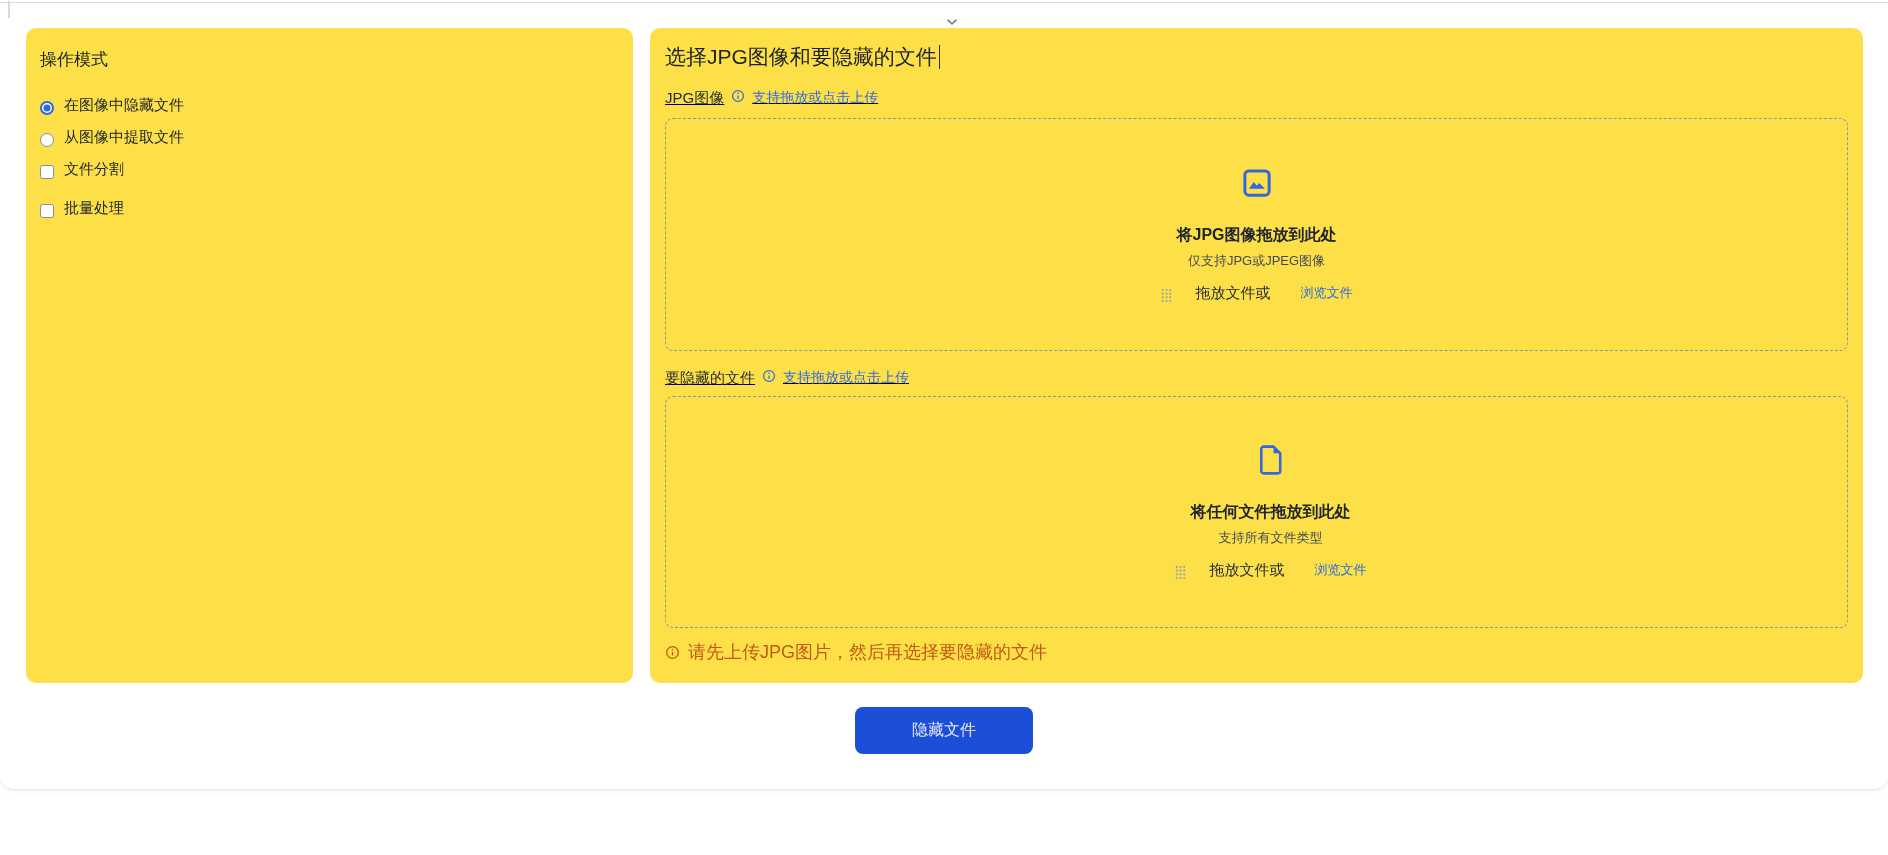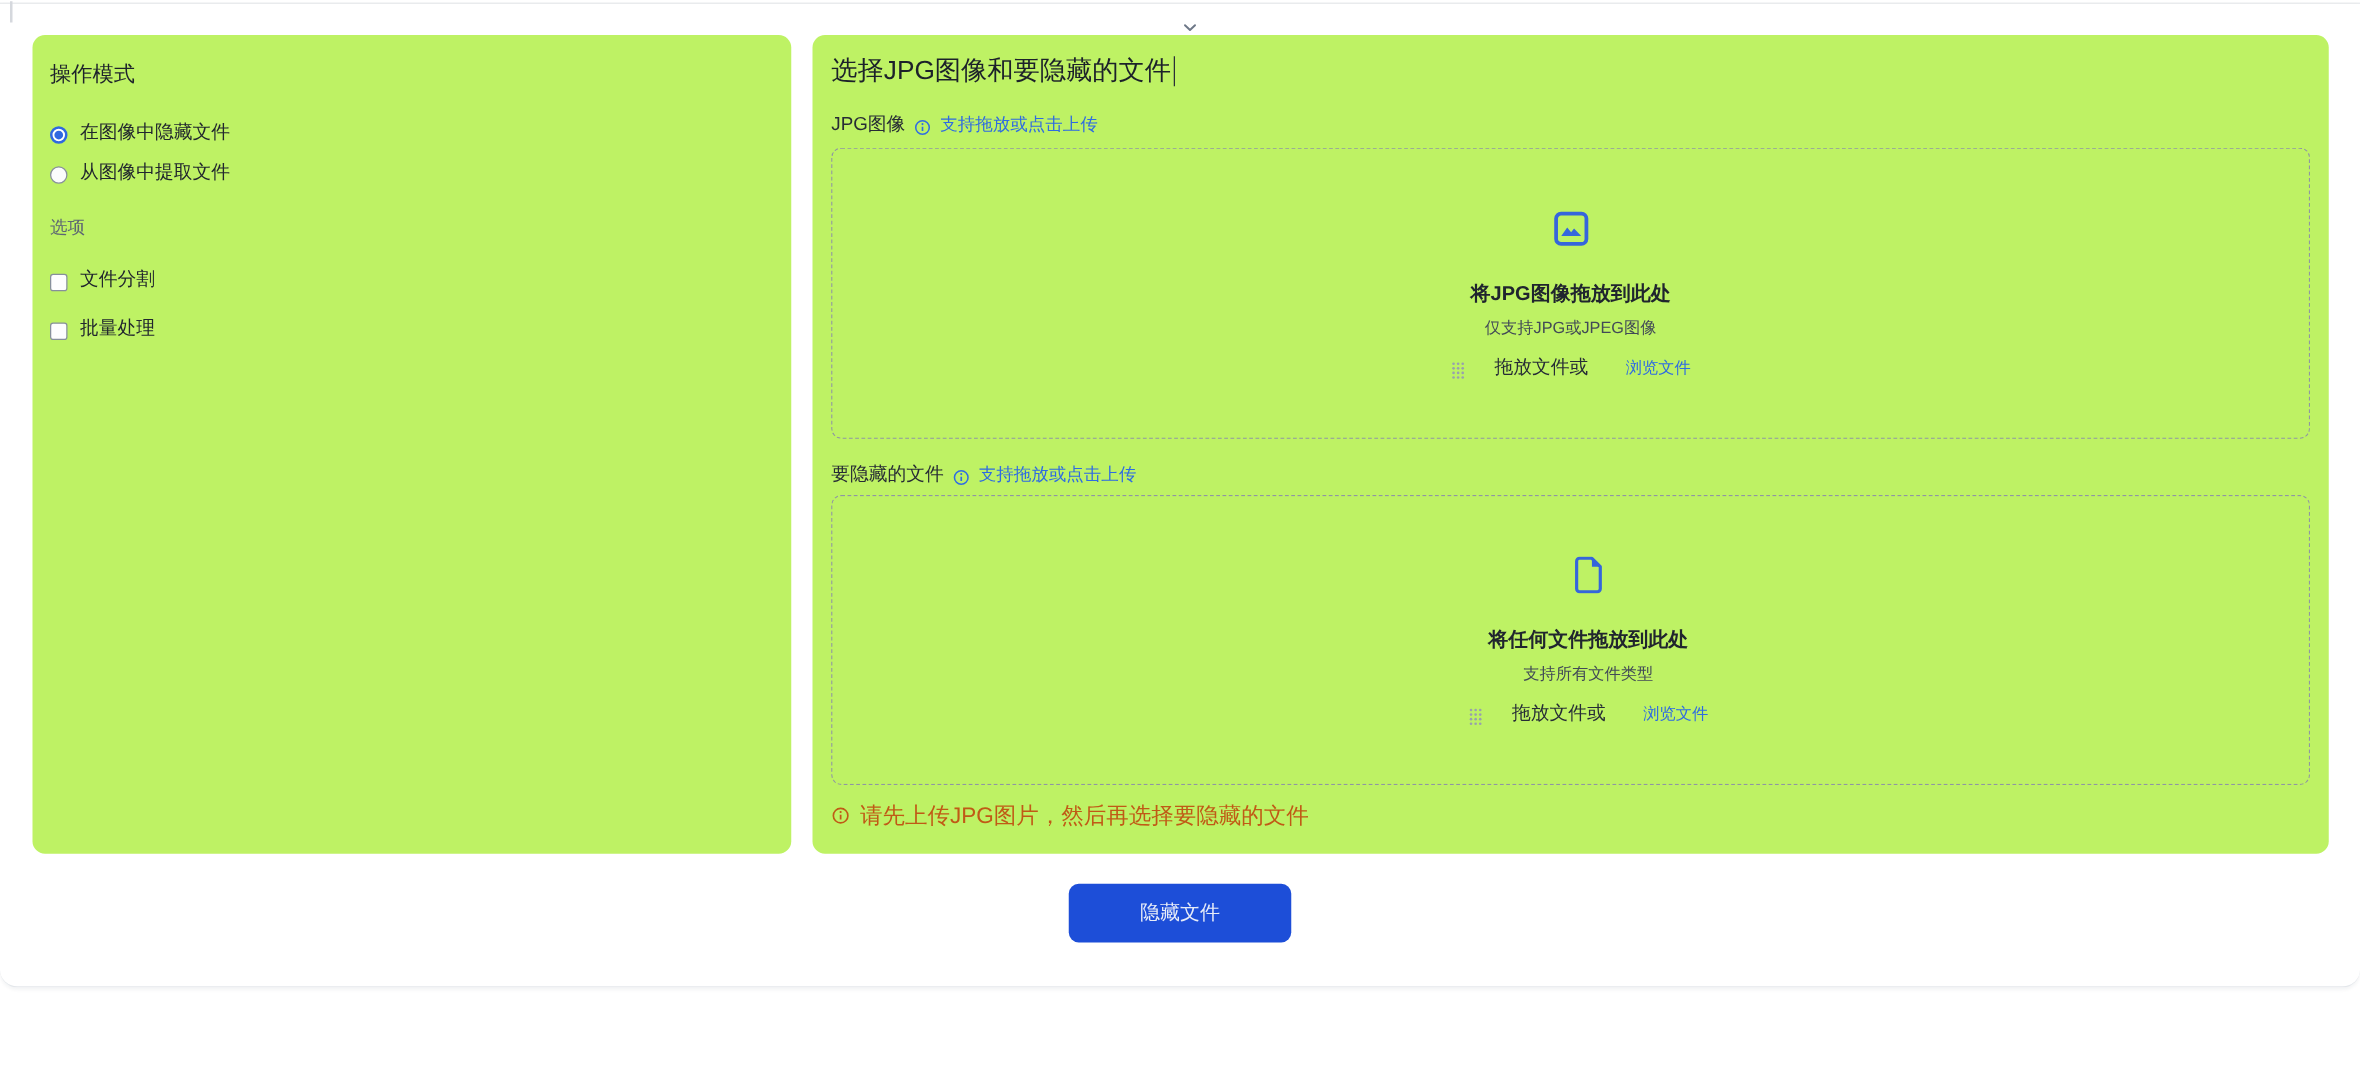--- a/index.html
+++ b/index.html
@@ -10,21 +10,21 @@
           background:#ffffff; border-top:1px solid #d8dbdf; border-bottom:1px solid #e4e7eb;
           border-radius:0 0 14px 14px; box-shadow:0 2px 3px rgba(20,30,50,.05); }
 
   .top-stub { position:absolute; left:8px; top:-2px; width:2px; height:17px; background:#d5d8dd; }
 
   .collapse-toggle { position:absolute; top:10px; left:938px; width:28px; height:20px;
           border:none; background:none; color:#6e7888; cursor:pointer;
           display:flex; align-items:center; justify-content:center; }
 
   .panels { display:flex; gap:17px; padding:25px 25px 0 26px; }
-  .panel { background:#bef264; border-radius:10px; height:655px; }
+  .panel { background:#fde047; border-radius:10px; height:655px; }
   .left-panel  { width:607px; padding:16px 16px 0 14px; }
   .main-panel  { flex:1; padding:14px 15px 0 15px; }
 
   
   .mode-heading { font-size:17px; font-weight:400; color:#1d222b; margin:4px 0 24px 0; }
   .choice-row { display:flex; align-items:flex-end; gap:10px; height:20px; margin-bottom:12px; cursor:pointer; }
   .choice-row .txt { font-size:15px; color:#21262e; }
   .radio { width:14px; height:14px; border-radius:50%; border:1.6px solid #878f9c;
            background:#fbfcfd; position:relative; flex:0 0 auto; }
   .radio.checked { border:2px solid #2f68e0; background:#ffffff; }
@@ -33,21 +33,21 @@
   .options-heading { font-size:14px; color:#5d6673; margin:26px 0 22px 0; }
   .checkbox-row { margin-bottom:19px; }
   .checkbox { width:14px; height:14px; border:1.6px solid #878f9c; border-radius:2.5px;
            background:#fdfdfe; flex:0 0 auto; }
 
   
   .panel-title { font-size:21px; font-weight:500; color:#1c212a; line-height:29px; margin-bottom:18px;
            display:flex; align-items:center; }
   .caret { display:inline-block; width:1.5px; height:24px; background:#2b2f38; margin-left:2px; }
 
-  .field-label-row { display:flex; align-items:flex-end; gap:7px; height:20px; margin-bottom:9px; }
+  .field-label-row { display:flex; align-items:flex-start; gap:7px; height:20px; margin-bottom:9px;text-decoration:underline; }
   .field-label-row.second { margin-top:18px; margin-bottom:7px; }
   .field-label { font-size:15px; color:#272c35; }
   .info-icon { color:#2f6ce4; display:flex; }
   .hint-link { font-size:14px; color:#2e6be2; cursor:pointer; }
 
   .dropzone { width:100%; border:1.6px dashed #8f96a3; border-radius:8px;
            display:flex; flex-direction:column; align-items:center; cursor:pointer; }
   .dropzone.jpg  { height:233px; padding-top:49px; }
   .dropzone.file { height:232px; padding-top:48px;padding-left:28px; }
   .dz-title { font-size:16px; font-weight:700; color:#20252e; margin-top:23px; line-height:20px; }
@@ -89,21 +89,20 @@
 
       <div class="choice-row">
         <span class="radio checked"></span>
         <span class="txt">在图像中隐藏文件</span>
       </div>
       <div class="choice-row">
         <span class="radio"></span>
         <span class="txt">从图像中提取文件</span>
       </div>
 
-      <div class="options-heading">选项</div>
 
       <div class="choice-row checkbox-row">
         <span class="checkbox"></span>
         <span class="txt">文件分割</span>
       </div>
       <div class="choice-row checkbox-row">
         <span class="checkbox"></span>
         <span class="txt">批量处理</span>
       </div>
     </aside>

